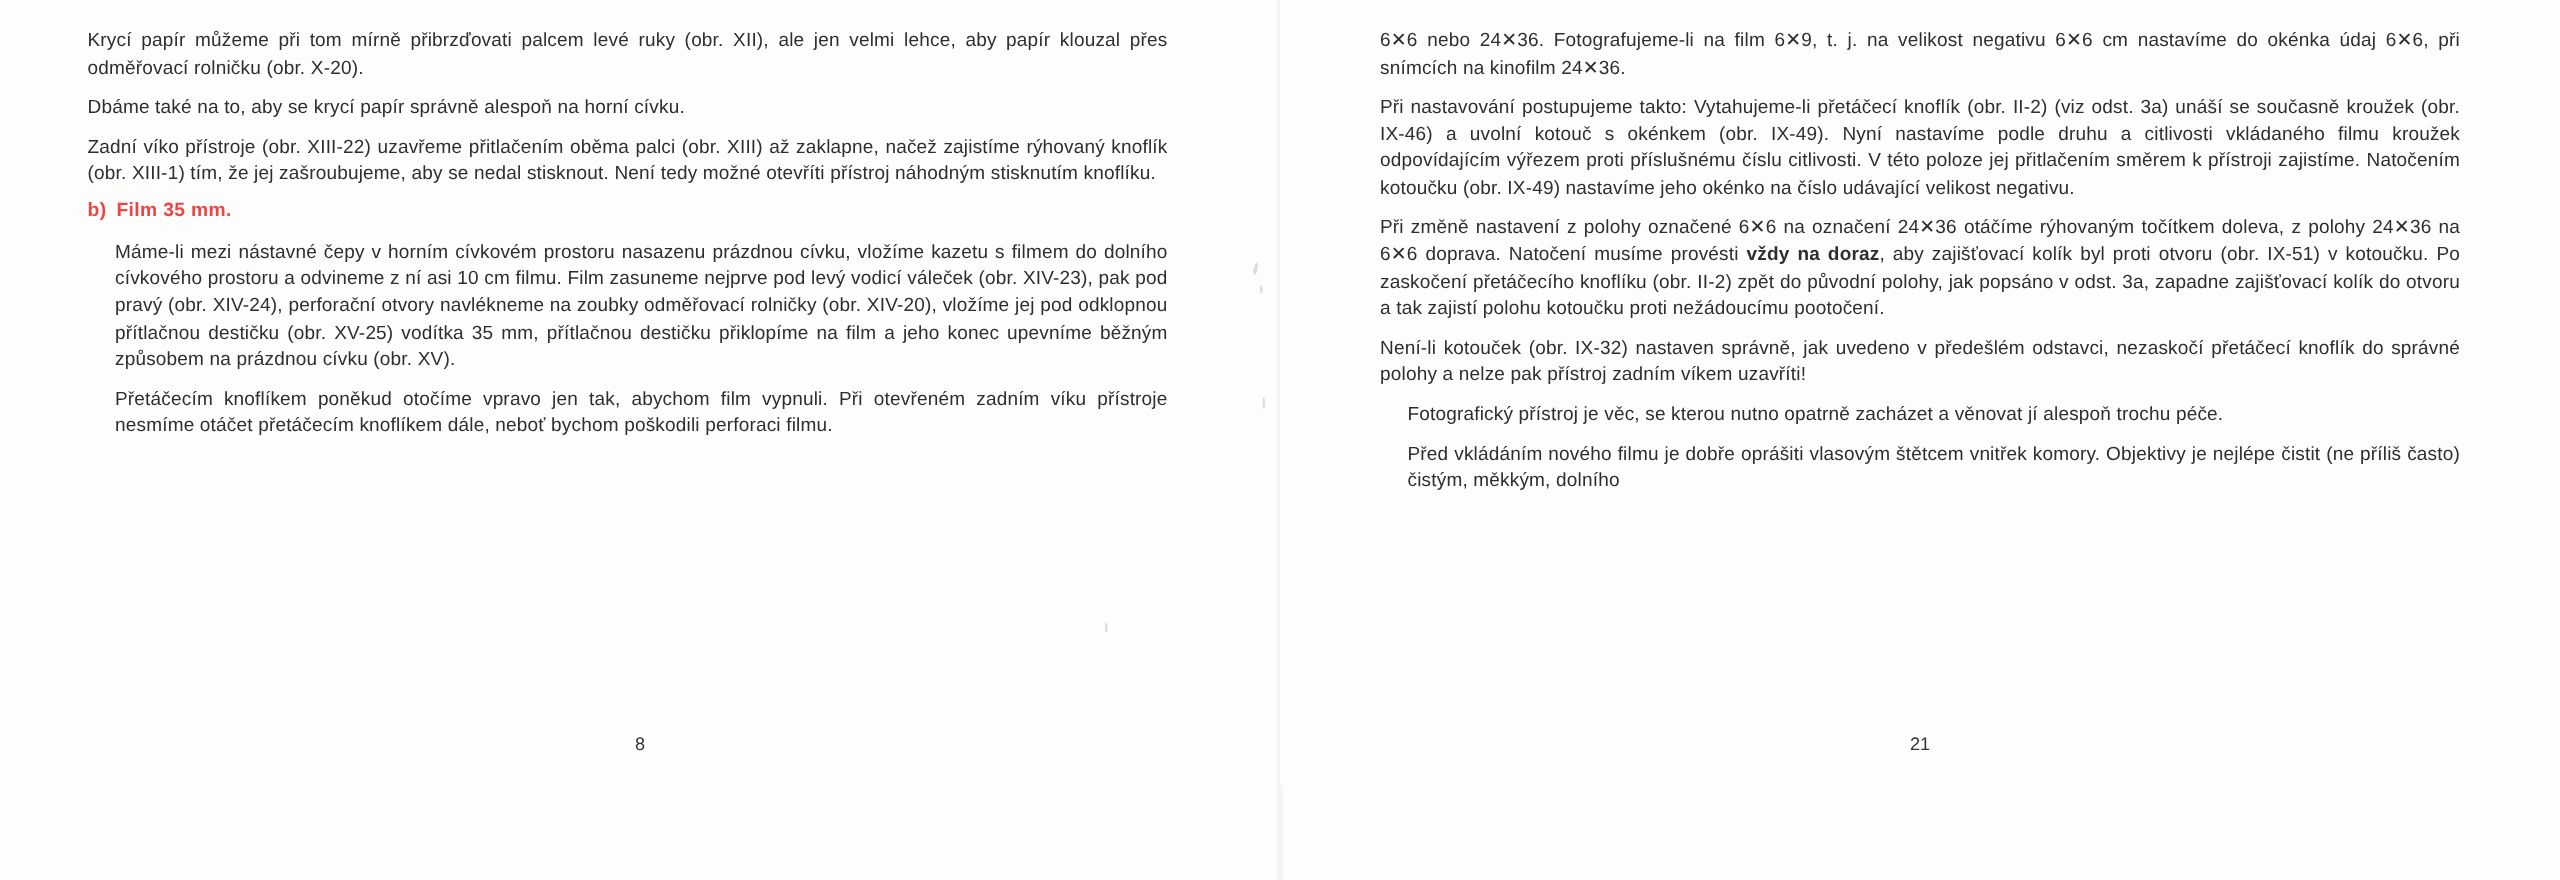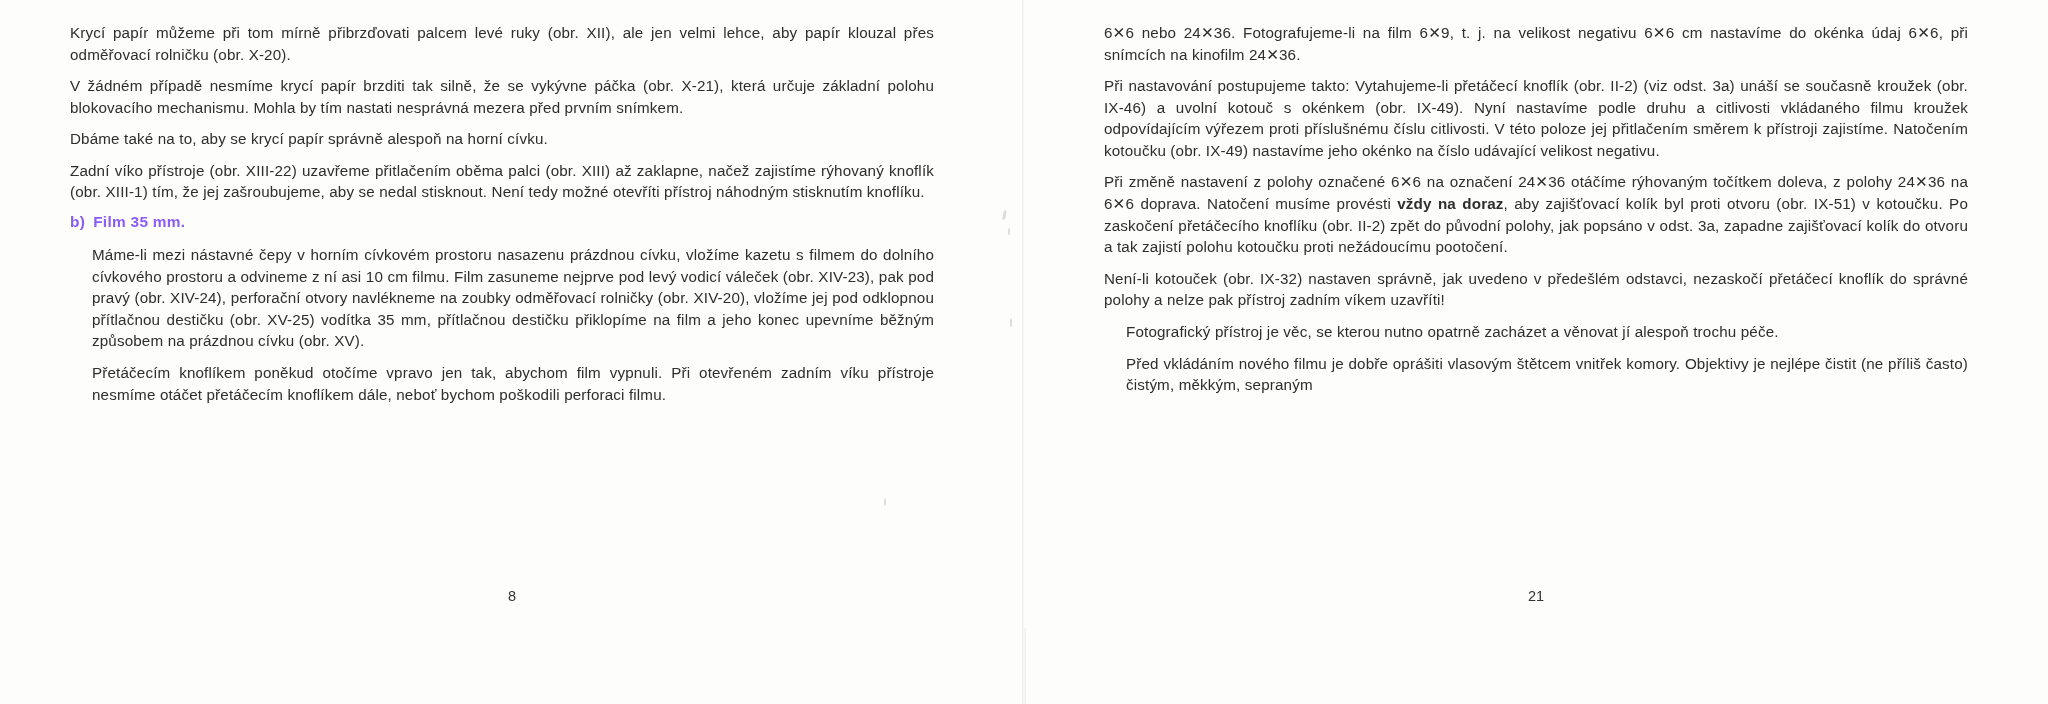--- a/index.html
+++ b/index.html
@@ -47,21 +47,21 @@
     text-align: justify;
     letter-spacing: 0.15px;
     color: #2e2e2e;
   }
 
   .heading {
     margin: 4px 0 13px 0;
     font-size: 15.4px;
     font-weight: bold;
     letter-spacing: 0.3px;
-    color: #8b5cf6;
+    color: #ef4444;
   }
   .heading .num { margin-right: 8px; }
 
   .block-indent { padding-left: 22px; }
 
   .folio {
     position: absolute;
     bottom: 24px;
     width: 100%;
     left: 0;
@@ -85,21 +85,20 @@
   .sp3 { left: 1010px; top: 318px; width: 2px; height: 9px; }
   .sp4 { left: 884px;  top: 498px; width: 2px; height: 8px; }
 </style>
 </head>
 <body>
 
 <div class="spread">
 
   <div class="page page-left">
     <p>Krycí papír můžeme při tom mírně přibrzďovati palcem levé ruky (obr. XII), ale jen velmi lehce, aby papír klouzal přes odměřovací rolničku (obr. X-20).</p>
-    <p>V žádném případě nesmíme krycí papír brzditi tak silně, že se vykývne páčka (obr. X-21), která určuje základní polohu blokovacího mechanismu. Mohla by tím nastati nesprávná mezera před prvním snímkem.</p>
     <p>Dbáme také na to, aby se krycí papír správně alespoň na horní cívku.</p>
     <p>Zadní víko přístroje (obr. XIII-22) uzavřeme přitlačením oběma palci (obr. XIII) až zaklapne, načež zajistíme rýhovaný knoflík (obr. XIII-1) tím, že jej zašroubujeme, aby se nedal stisknout. Není tedy možné otevříti přístroj náhodným stisknutím knoflíku.</p>
 
     <div class="heading">
       <span class="num">b)</span><span>Film 35 mm.</span>
     </div>
 
     <div class="block-indent">
       <p>Máme-li mezi nástavné čepy v horním cívkovém prostoru nasazenu prázdnou cívku, vložíme kazetu s filmem do dolního cívkového prostoru a odvineme z ní asi 10 cm filmu. Film zasuneme nejprve pod levý vodicí váleček (obr. XIV-23), pak pod pravý (obr. XIV-24), perforační otvory navlékneme na zoubky odměřovací rolničky (obr. XIV-20), vložíme jej pod odklopnou přítlačnou destičku (obr. XV-25) vodítka 35 mm, přítlačnou destičku přiklopíme na film a jeho konec upevníme běžným způsobem na prázdnou cívku (obr. XV).</p>
       <p>Přetáčecím knoflíkem poněkud otočíme vpravo jen tak, abychom film vypnuli. Při otevřeném zadním víku přístroje nesmíme otáčet přetáčecím knoflíkem dále, neboť bychom poškodili perforaci filmu.</p>
@@ -118,19 +117,19 @@
     <p>6✕6 nebo 24✕36. Fotografujeme-li na film 6✕9, t. j. na velikost negativu 6✕6 cm nastavíme do okénka údaj 6✕6, při snímcích na kinofilm 24✕36.</p>
     <p>Při nastavování postupujeme takto: Vytahujeme-li přetáčecí knoflík (obr. II-2) (viz odst. 3a) unáší se současně kroužek (obr. IX-46) a uvolní kotouč s okénkem (obr. IX-49). Nyní nastavíme podle druhu a citlivosti vkládaného filmu kroužek odpovídajícím výřezem proti příslušnému číslu citlivosti. V této poloze jej přitlačením směrem k přístroji zajistíme. Natočením kotoučku (obr. IX-49) nastavíme jeho okénko na číslo udávající velikost negativu.</p>
 
     <p><span>Při změně nastavení z polohy označené 6✕6 na označení 24✕36 otáčíme rýhovaným točítkem doleva, z polohy 24✕36 na 6✕6 doprava. Natočení musíme provésti </span><b>vždy na doraz</b><span>, aby zajišťovací kolík byl proti otvoru (obr. IX-51) v kotoučku. Po zaskočení přetáčecího knoflíku (obr. II-2) zpět do původní polohy, jak popsáno v odst. 3a, zapadne zajišťovací kolík do otvoru a tak zajistí polohu kotoučku proti nežádoucímu pootočení.</span></p>
 
     <p>Není-li kotouček (obr. IX-32) nastaven správně, jak uvedeno v předešlém odstavci, nezaskočí přetáčecí knoflík do správné polohy a nelze pak přístroj zadním víkem uzavříti!</p>
 
 
     <div class="block-indent">
       <p>Fotografický přístroj je věc, se kterou nutno opatrně zacházet a věnovat jí alespoň trochu péče.</p>
-      <p>Před vkládáním nového filmu je dobře oprášiti vlasovým štětcem vnitřek komory. Objektivy je nejlépe čistit (ne příliš často) čistým, měkkým, sepraným</p>
+      <p>Před vkládáním nového filmu je dobře oprášiti vlasovým štětcem vnitřek komory. Objektivy je nejlépe čistit (ne příliš často) čistým, měkkým, dolního</p>
     </div>
 
     <div class="folio folio-right">21</div>
   </div>
 
 </div>
 
 </body></html>

